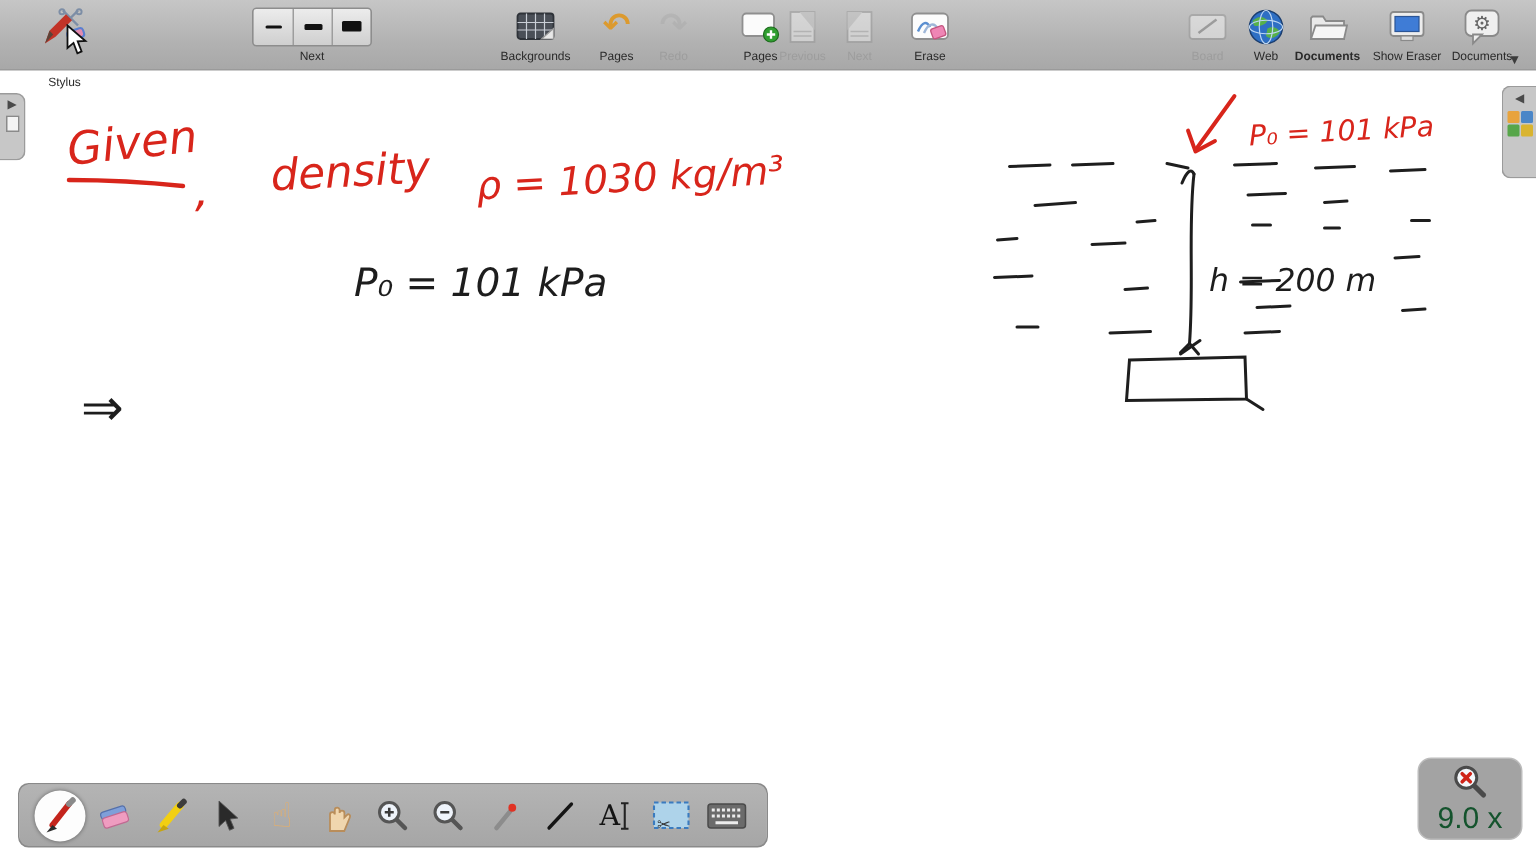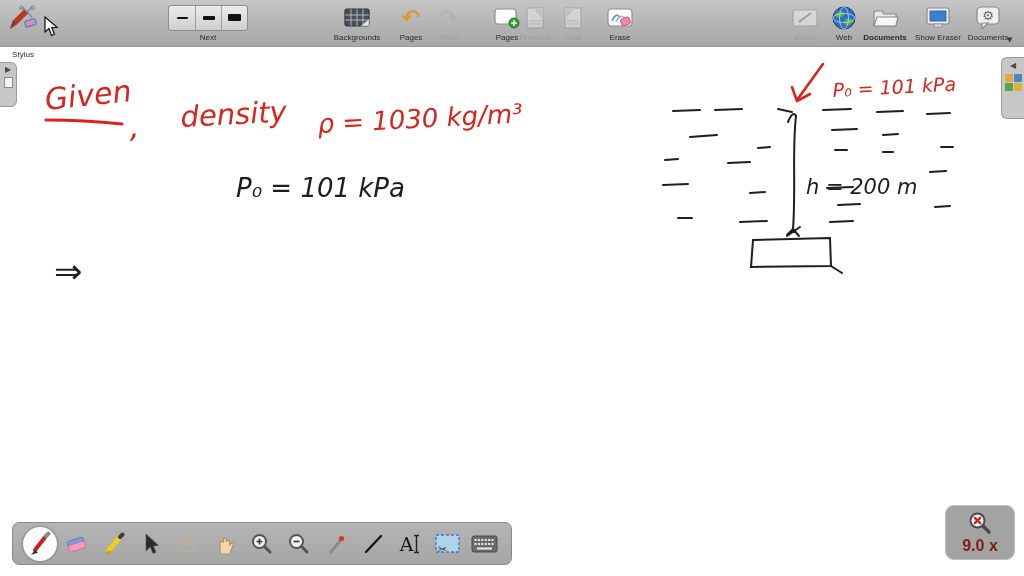--- a/index.html
+++ b/index.html
@@ -67,33 +67,33 @@
   .tool { width:34px; height:34px; display:flex; align-items:center;
           justify-content:center; border-radius:50%; }
   .tool.selected { background:#fdfdfd; box-shadow:0 0 3px rgba(0,0,0,.45); }
   .tool .uni { font-family:"DejaVu Sans",sans-serif; }
 
   
   #zoom-widget { position:absolute; left:945px; top:505px; width:70px; height:55px;
     background:#a3a3a3; border-radius:9px; display:flex; flex-direction:column;
     align-items:center; justify-content:center; gap:1px; z-index:30;
     border:1px solid #bcbcbc; }
-  #zoom-widget .zval { font-size:16px; font-weight:bold; color:#7f1d1d; }
+  #zoom-widget .zval { font-size:20px; font-weight:normal; color:#14532d; }
 
   
   #cursor { position:absolute; left:44px; top:16px; z-index:50; }
 </style>
 </head>
 <body>
 
 <div id="app">
 
   <div id="top-toolbar">
 
-    <div class="tgroup" style="left:0;width:46px;gap:19px;">
+    <div class="tgroup" style="left:20px;width:46px;gap:19px;">
       <div class="ticon">
         <svg width="30" height="26" viewBox="0 0 30 26">
           <line x1="14" y1="2" x2="24" y2="12" stroke="#7d8ea6" stroke-width="1.6"></line>
           <line x1="24" y1="2" x2="14" y2="12" stroke="#7d8ea6" stroke-width="1.6"></line>
           <circle cx="13.3" cy="2.8" r="1.7" fill="none" stroke="#7d8ea6" stroke-width="1.3"></circle>
           <circle cx="24.7" cy="2.8" r="1.7" fill="none" stroke="#7d8ea6" stroke-width="1.3"></circle>
           <polygon points="2,24 5,15.5 16,4.5 20,8.5 9,19.5" fill="#c23327"></polygon>
           <polygon points="2,24 5,15.5 7.5,18" fill="#5b4338"></polygon>
           <rect x="17" y="15" width="11" height="6" rx="2" fill="#e38bb0" stroke="#5b7fd0" stroke-width="1.4" transform="rotate(-18 22 18)"></rect>
         </svg>

